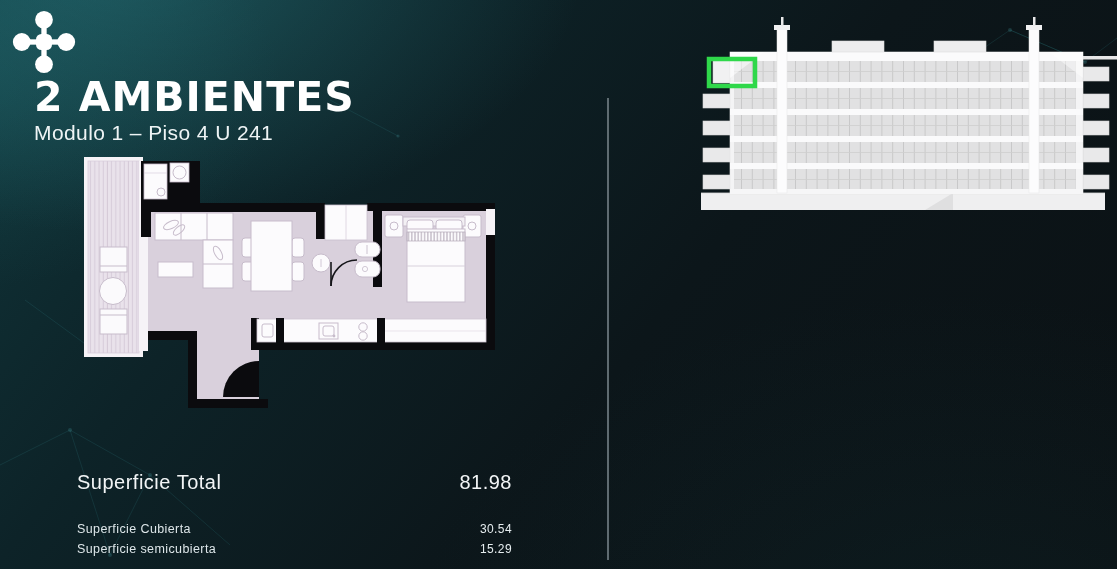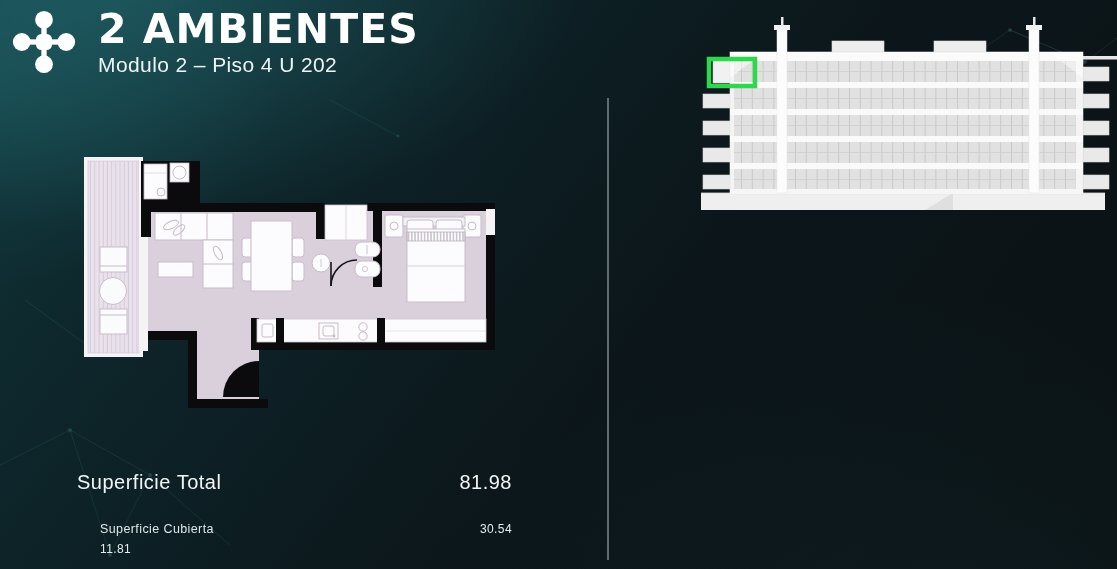--- a/index.html
+++ b/index.html
@@ -6,35 +6,35 @@
   .stage{
     position:relative;width:1117px;height:569px;overflow:hidden;
     font-family:"Liberation Sans","DejaVu Sans",sans-serif;
     background:
       radial-gradient(760px 430px at 10% -6%, rgba(47,138,146,.42), rgba(47,138,146,0) 62%),
       radial-gradient(560px 360px at -4% 14%, rgba(32,105,110,.30), rgba(32,105,110,0) 58%),
       radial-gradient(900px 600px at 85% 115%, rgba(18,52,56,.25), rgba(18,52,56,0) 60%),
       linear-gradient(128deg,#10353a 0%,#0d2328 28%,#0c161a 58%,#0b1114 100%);
   }
   .bg-net{position:absolute;left:0;top:0;pointer-events:none;}
-  .header{position:absolute;left:12px;top:6px;display:flex;align-items:flex-start;}
+  .header{position:absolute;left:12px;top:6px;display:flex;align-items:flex-start;flex-direction:column;}
   .logo{width:64px;height:64px;margin-top:4px;}
   .header-text{margin-left:22px;}
   .header-text h1{
     margin:0;color:#ffffff;font-size:41px;line-height:46px;font-weight:800;
     letter-spacing:1px;font-family:"DejaVu Sans","Liberation Sans",sans-serif;
   }
   .subtitle{color:#eef4f5;font-size:21px;font-weight:500;letter-spacing:.4px;margin-top:1px;}
   .plan{position:absolute;left:55px;top:145px;}
   .divider{position:absolute;left:607px;top:98px;width:2px;height:462px;background:#6e7a80;opacity:.85;}
   .building{position:absolute;left:687px;top:16px;}
   .summary{position:absolute;left:77px;top:471px;width:435px;color:#f2f5f6;}
   .total-row{display:flex;justify-content:space-between;align-items:baseline;
     font-size:20px;font-weight:500;letter-spacing:.5px;text-align:center;}
-  .details{margin-top:25px;margin-left:23px;}
+  .details{margin-top:25px;}
   .detail-row{display:flex;justify-content:space-between;align-items:baseline;
     font-size:12.5px;font-weight:400;letter-spacing:.4px;color:#dde6e9;line-height:20px;}
   .detail-row .val{font-size:12px;color:#e6edef;}
 </style>
 </head>
 <body>
 
 <div class="stage">
 
   <svg class="bg-net" width="1117" height="569" viewBox="0 0 1117 569">
@@ -62,21 +62,21 @@
         <line x1="36" y1="36" x2="12" y2="36" stroke="#ffffff" stroke-width="6"></line>
         <circle cx="36" cy="11" r="10"></circle>
         <circle cx="61" cy="36" r="10"></circle>
         <circle cx="36" cy="61" r="10"></circle>
         <circle cx="11" cy="36" r="10"></circle>
         <rect x="27" y="27" width="18" height="18" rx="6"></rect>
       </g>
     </svg>
     <div class="header-text">
       <h1>2 AMBIENTES</h1>
-      <div class="subtitle">Modulo 2 – Piso 4 U 202</div>
+      <div class="subtitle">Modulo 1 – Piso 4 U 241</div>
     </div>
   </header>
 
   <svg class="plan" width="470" height="285" viewBox="0 0 470 285">
     <defs>
       <pattern id="ph" width="4.2" height="6" patternUnits="userSpaceOnUse">
         <path d="M2 0 V6" stroke="#cabdce" stroke-width="0.8" opacity="0.8"></path>
       </pattern>
       <pattern id="bl" width="3.2" height="10" patternUnits="userSpaceOnUse">
         <path d="M1.6 0 V10" stroke="#a89dac" stroke-width="0.9"></path>
@@ -267,18 +267,19 @@
     <div class="total-row">
       <span>Superficie Total</span>
       <span>81.98</span>
     </div>
     <div class="details">
       <div class="detail-row">
         <span>Superficie Cubierta</span>
         <span class="val">30.54</span>
       </div>
       <div class="detail-row">
-        <span class="val">11.81</span>
+        <span>Superficie semicubierta</span>
+        <span class="val">15.29</span>
       </div>
     </div>
   </section>
 
 </div>
 
 </body></html>

